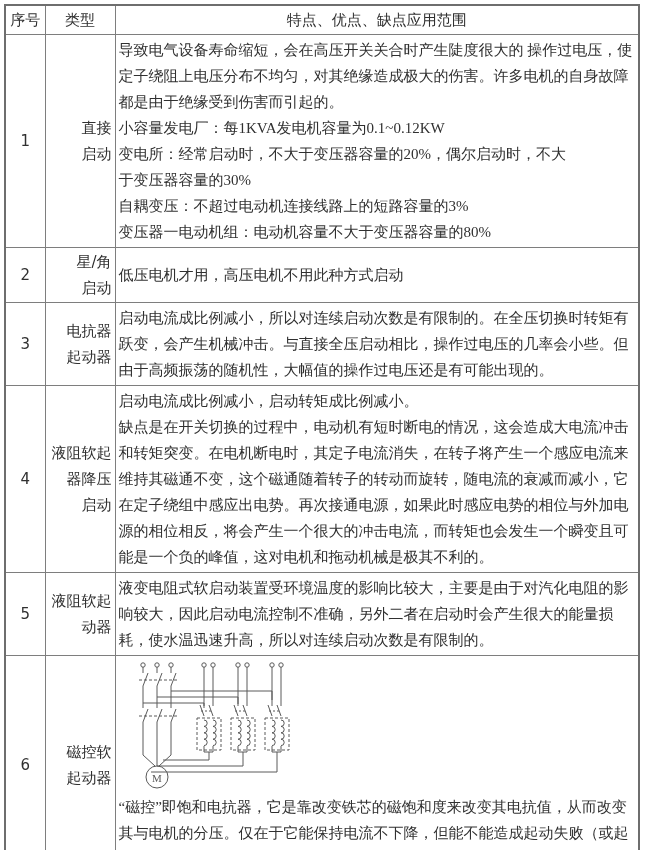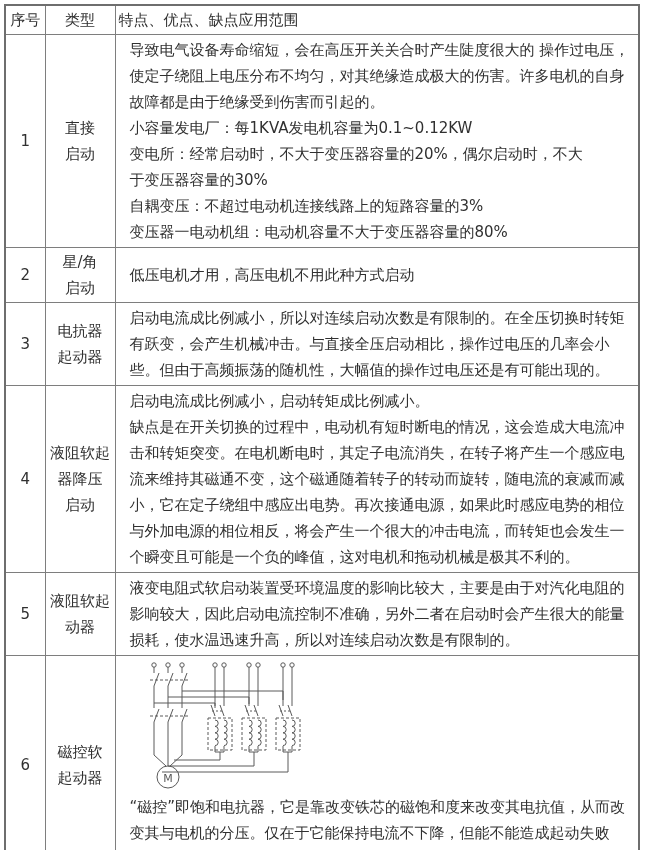--- a/index.html
+++ b/index.html
@@ -13,25 +13,25 @@
     width:636px;margin:4px 0 0 4px;
     border:2px solid #6e6e6e;
   }
   .grid th,.grid td{
     border:1px solid #7e7e7e;
     font-size:15px;line-height:26px;font-weight:normal;
     padding:1px 3px;
   }
   col.c-no{width:40px;}
   col.c-type{width:70px;}
-  th{text-align:left;}
+  th{text-align:center;}
   th.center{text-align:center;}
   td.no-cell{text-align:center;vertical-align:middle;}
-  td.type-cell{text-align:center;vertical-align:middle;white-space:pre-line;}
-  td.content-cell{vertical-align:middle;padding:2px 4px 2px 14px;}
+  td.type-cell{text-align:right;vertical-align:middle;white-space:pre-line;}
+  td.content-cell{vertical-align:middle;padding:2px 4px 2px 3px;font-family:Liberation Serif, serif;}
   .para{white-space:pre-wrap;}
   .diagram-wrap{margin:2px 0 2px 10px;}
   .diagram-wrap svg{display:block;}
 </style>
 </head>
 <body>
 
 <table class="grid">
   <colgroup>
       <col class="c-no">

